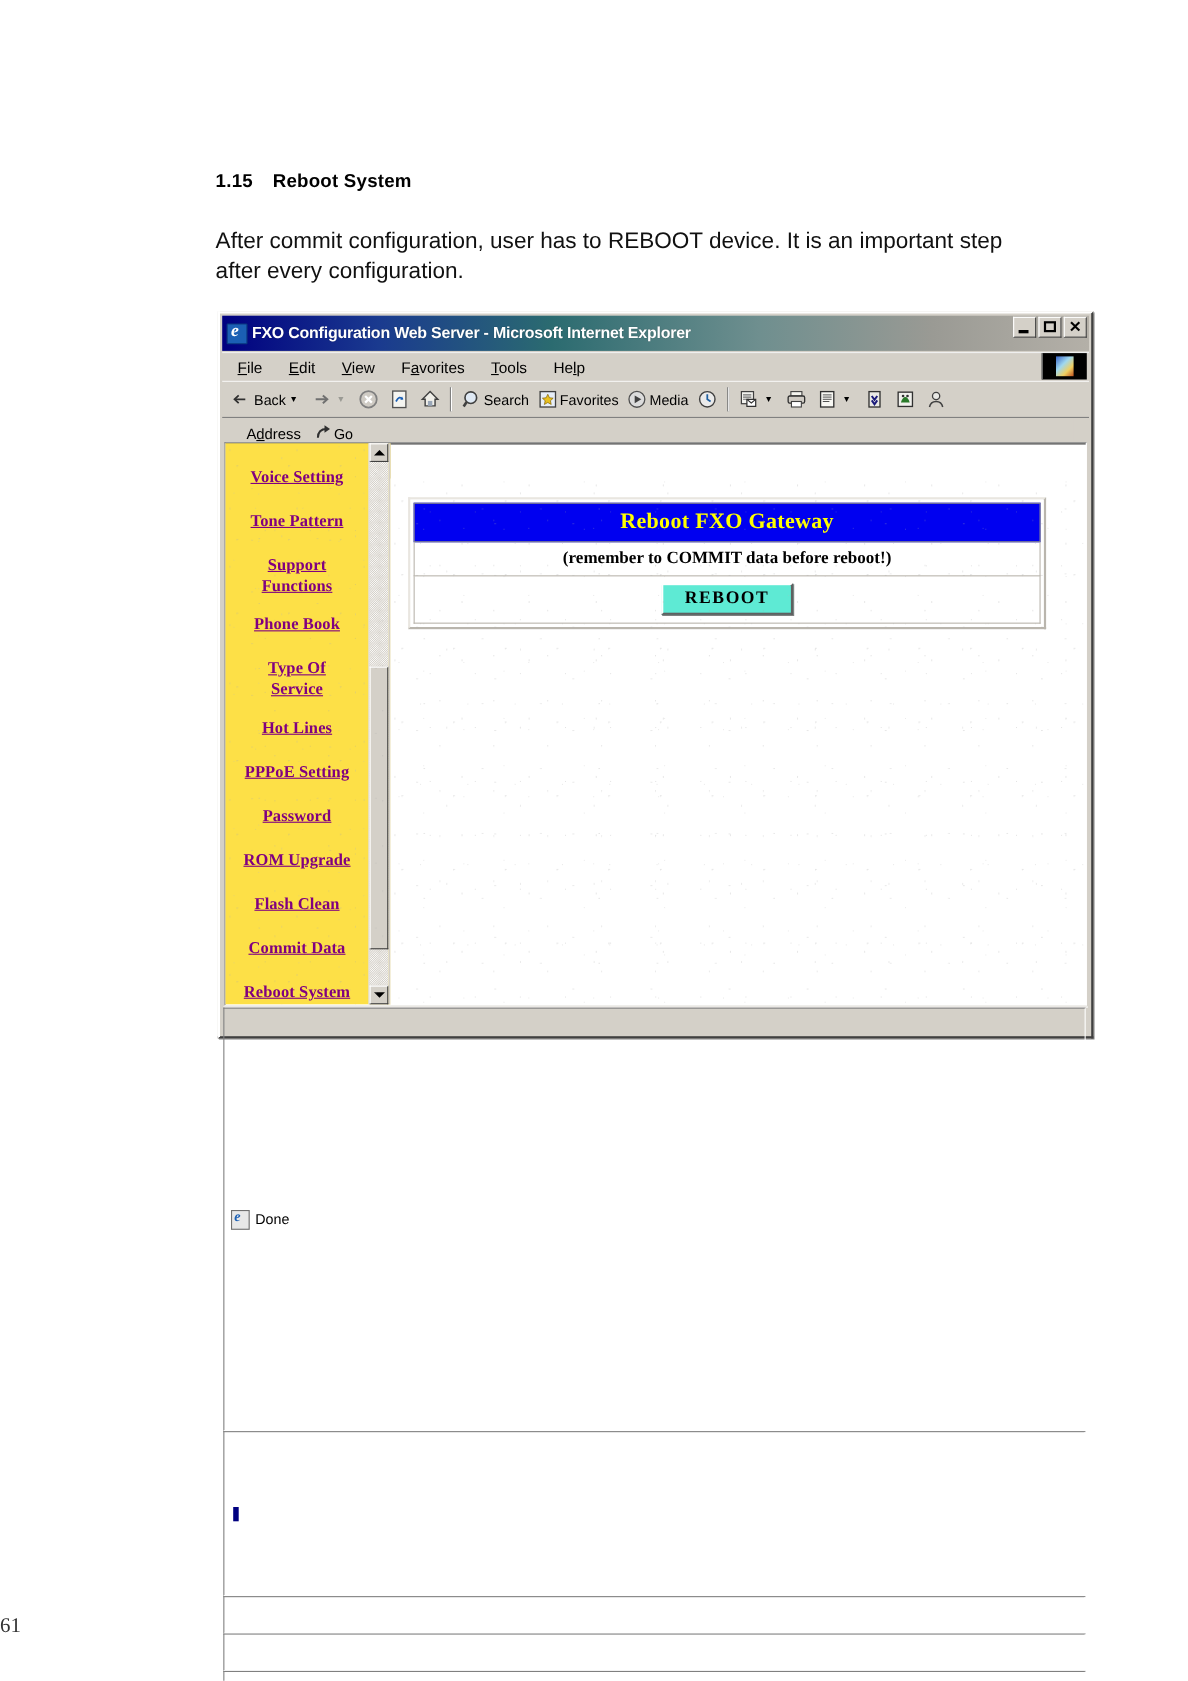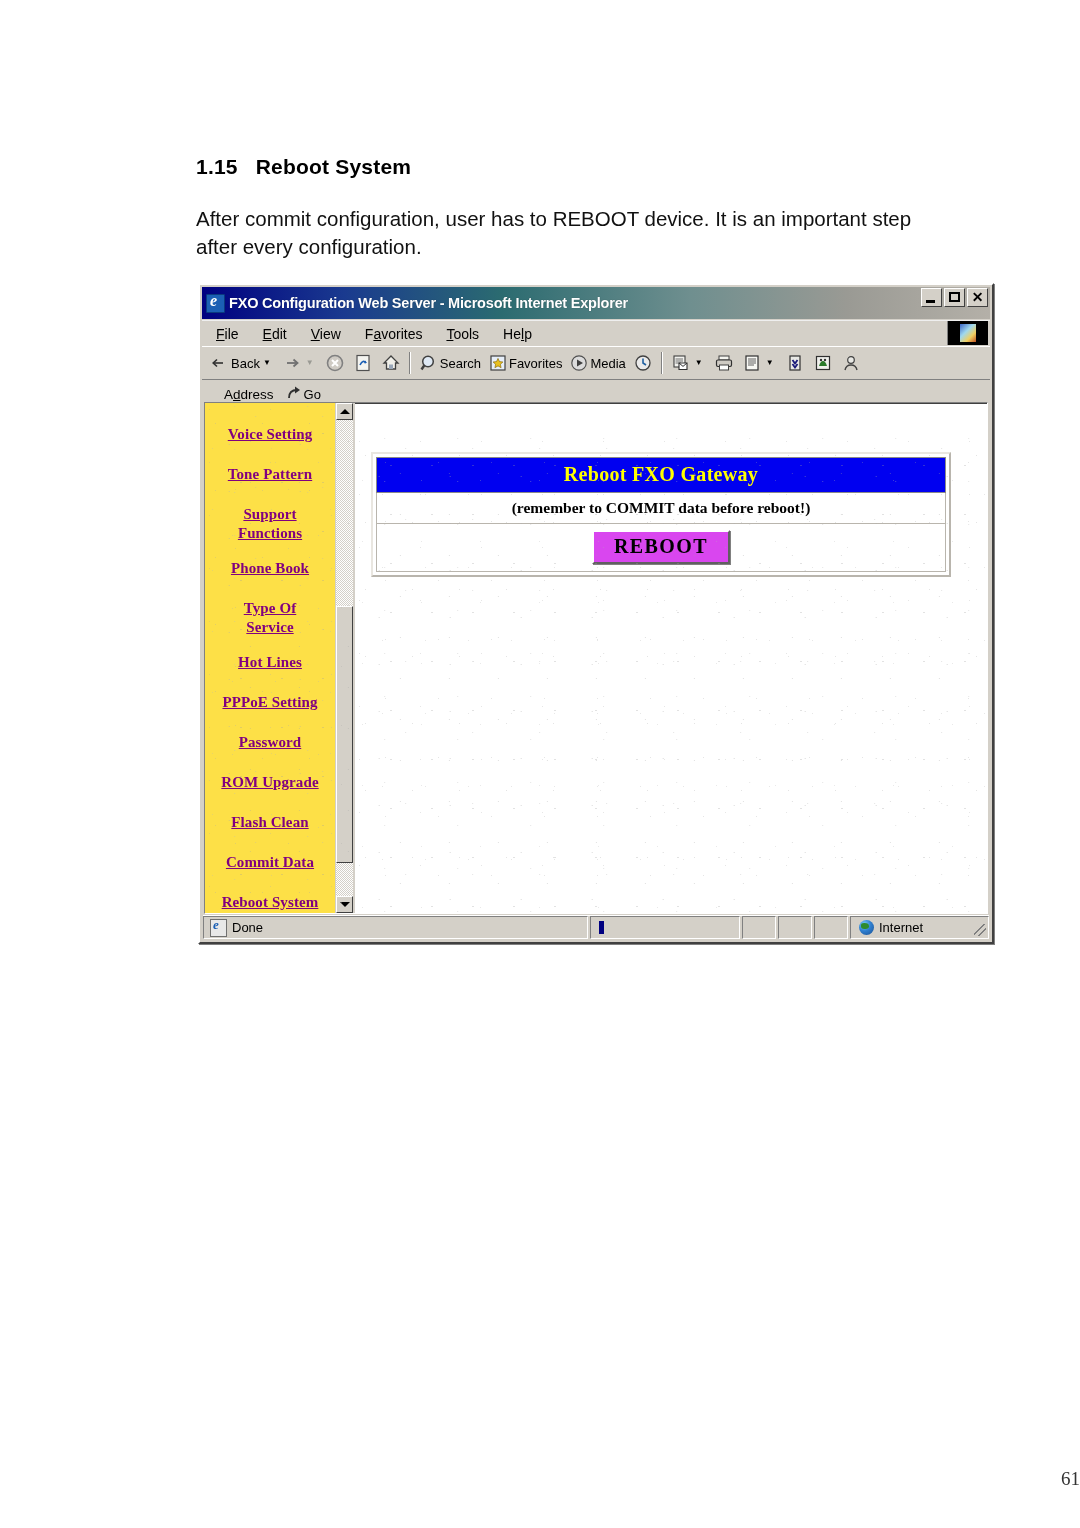--- a/index.html
+++ b/index.html
@@ -13,21 +13,21 @@
     position: relative;
     font-family: "Liberation Sans", sans-serif;
     overflow: hidden;
   }
 
   
   .doc-heading {
     position: absolute;
     left: 196px;
     top: 155px;
-    font-size: 21px;
+    font-size: 17px;
     font-weight: bold;
     color: #000;
     letter-spacing: 0.2px;
   }
   .doc-heading .num { margin-right: 18px; }
 
   .doc-para {
     position: absolute;
     left: 196px;
     top: 205px;
@@ -35,21 +35,21 @@
     font-size: 20.5px;
     line-height: 28px;
     color: #111;
   }
 
   .page-number {
     position: absolute;
     left: 0;
     top: 1468px;
     width: 1080px;
-    text-align: right;
+    text-align: left;
     font-family: "Liberation Serif", serif;
     font-size: 19px;
     color: #333;
   }
 
   
   #browser-window {
     position: absolute;
     left: 198px;
     top: 283px;
@@ -417,28 +417,28 @@
     line-height: 19px;
   }
   .panel-footer {
     border: 1px solid #b9b5ad;
     border-top: none;
     text-align: center;
     padding: 6px 0 7px 0;
   }
   .reboot-btn {
     display: inline-block;
-    background: #d946ef;
+    background: #5eead4;
     border: 2px solid #ffffff;
     border-right-color: #606060;
     border-bottom-color: #606060;
     padding: 3px 20px 4px 20px;
     font-family: "Liberation Serif", serif;
     font-weight: bold;
-    font-size: 20px;
+    font-size: 16px;
     letter-spacing: 1.4px;
     color: #000;
     cursor: pointer;
     box-shadow: 1px 1px 0 #808080;
   }
 
   
   .speckle {
     position: absolute;
     inset: 0;
@@ -461,20 +461,21 @@
 
   
   .statusbar {
     position: absolute;
     left: 3px; right: 3px; bottom: 3px;
     height: 23px;
     background: #d4d0c8;
     display: flex;
     align-items: stretch;
     border-top: 1px solid #ffffff;
+    flex-direction: column;
   }
   .sb-pane {
     border: 1px solid #808080;
     border-right-color: #ffffff;
     border-bottom-color: #ffffff;
     box-sizing: border-box;
     display: flex;
     align-items: center;
     font-size: 13px;
     color: #000;

